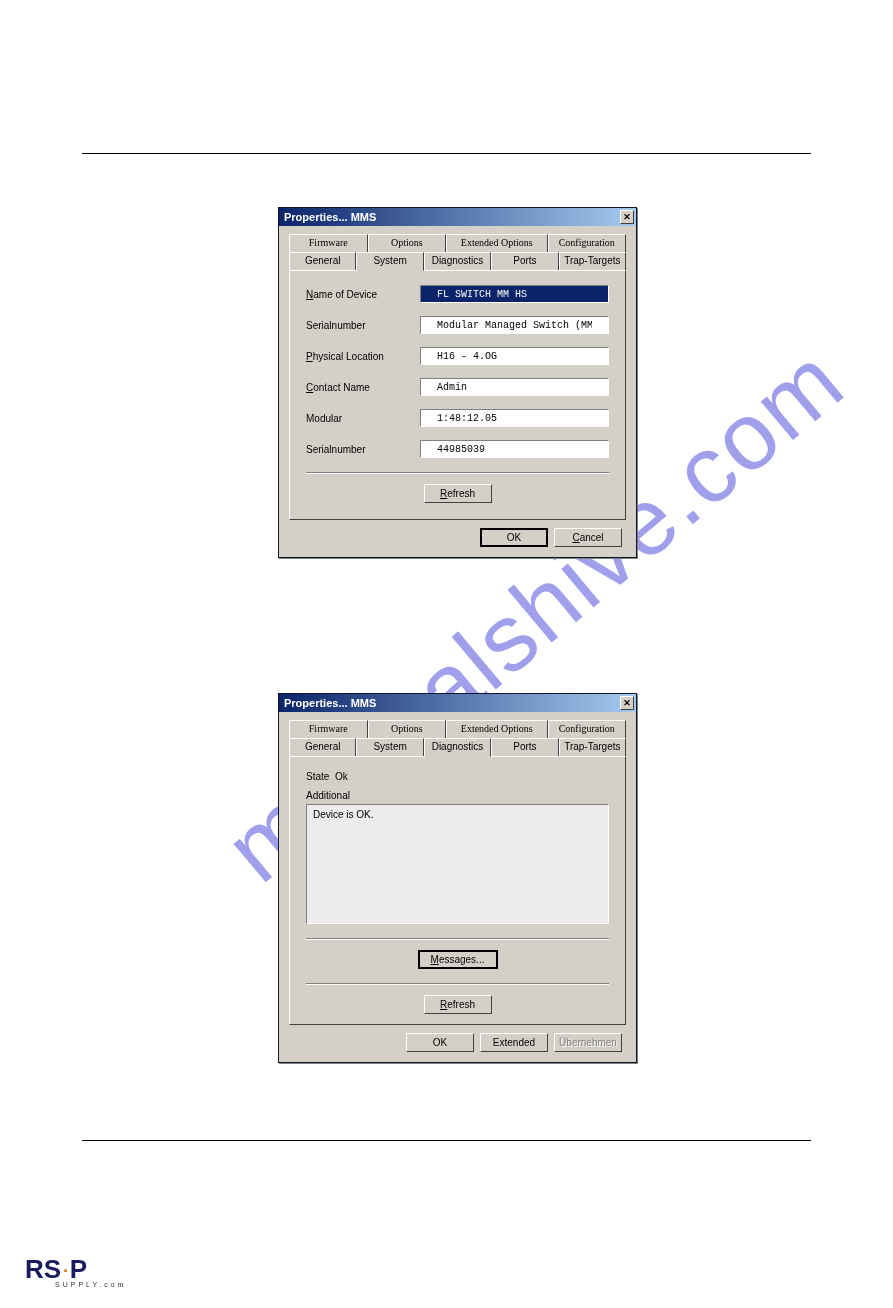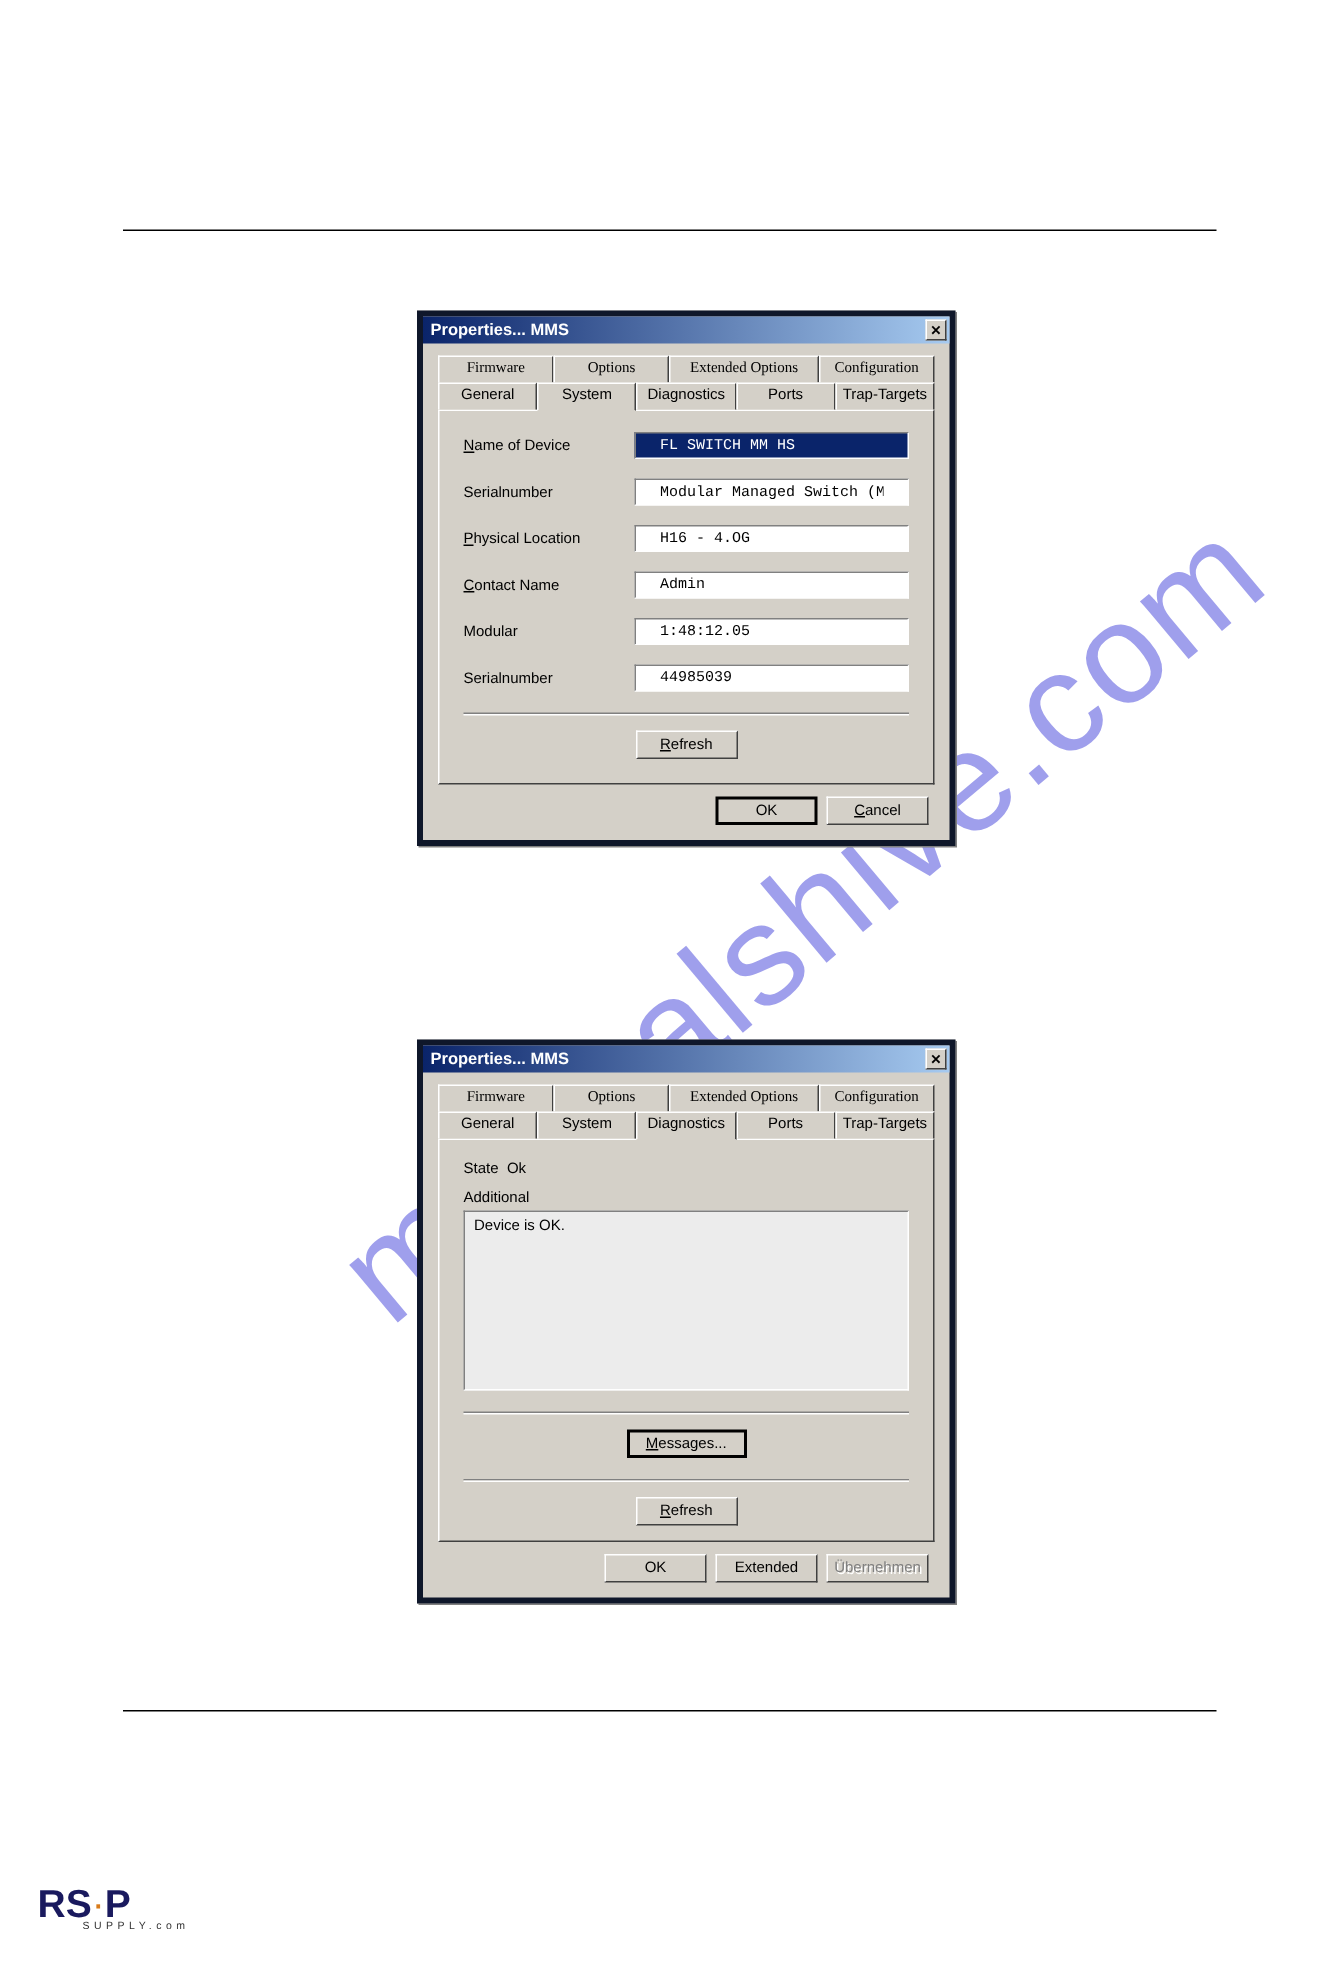--- a/index.html
+++ b/index.html
@@ -1,19 +1,19 @@
 <!DOCTYPE html>
 <html><head>
 <meta charset="utf-8">
 <style>
 * { box-sizing: border-box; margin: 0; padding: 0; }
 body { font-family: "Tahoma", "MS Sans Serif", sans-serif; font-size: 11px; background: #fff; width: 893px; height: 1308px; position: relative; }
 .hr-line { border-top: 1px solid #000; position: absolute; left: 82px; right: 82px; }
 .watermark { position: absolute; font-size: 95px; font-weight: 400; color: rgba(80,80,220,0.55); transform: rotate(-40deg); letter-spacing: 2px; pointer-events: none; white-space: nowrap; }
-.dialog { position: absolute; background: #d4d0c8; border: 4px solid #0f172a; box-shadow: 1px 1px 0 #808080; }
+.dialog { position: absolute; background: #d4d0c8; border: 1px solid #0f172a; box-shadow: 1px 1px 0 #808080; }
 .titlebar { background: linear-gradient(to right, #0a246a, #a6caf0); color: #fff; height: 18px; display: flex; align-items: center; justify-content: space-between; padding: 0 2px; font-weight: bold; }
 .titlebar-text { padding-left: 3px; }
 .close-btn { width: 14px; height: 14px; background: #d4d0c8; border: 1px solid #fff; border-right-color: #404040; border-bottom-color: #404040; display: flex; align-items: center; justify-content: center; font-family: Arial; font-size: 9px; font-weight: bold; color: #000; cursor: pointer; }
 .dlg-body { padding: 8px 10px 10px; }
 .tabs-row { display: flex; height: 18px; }
 .tab { background: #d4d0c8; border: 1px solid #fff; border-bottom: none; border-right-color: #404040; padding: 2px 0; text-align: center; font-size: 10px; cursor: pointer; flex: 1; position: relative; }
 .tab.back { border-top-color: #fff; font-family: Liberation Serif, serif; }
 .tab.active { background: #d4d0c8; z-index: 2; border-bottom: 1px solid #d4d0c8; margin-bottom: -1px; }
 .tab-panel { border: 1px solid #fff; border-right-color: #404040; border-bottom-color: #404040; padding: 14px 16px 10px; background: #d4d0c8; min-height: 250px; }
 .form-row { display: flex; align-items: center; margin-bottom: 13px; }

